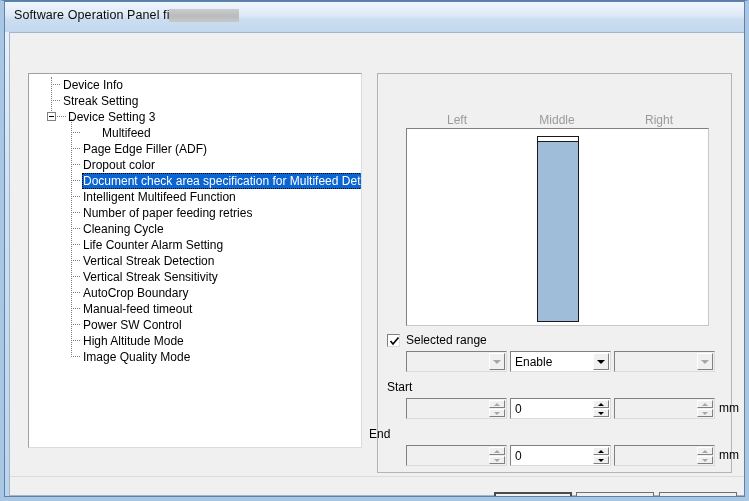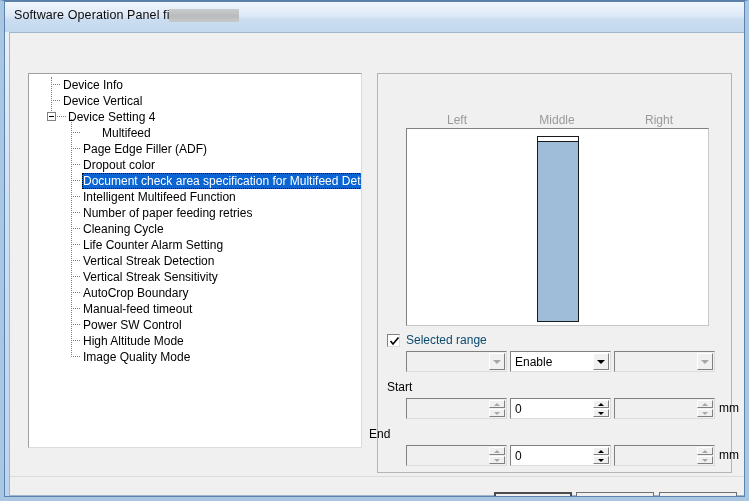--- a/index.html
+++ b/index.html
@@ -185,21 +185,21 @@
     border-left: 1px solid #808080;
     border-right: 1px solid #dcdcdc;
     border-bottom: 1px solid #dcdcdc;
     box-sizing: border-box;
   }
   .checkbox svg { position:absolute; left:1px; top:1px; }
   #selrange-label {
     position: absolute;
     left: 19px; top: 0;
     font-size: 12px;
-    color: #0c4a6e;
+    color: #000000;
     white-space: nowrap;
   }
 
   
   .combo {
     position: absolute;
     height: 21px;
     box-sizing: border-box;
     border-top: 1px solid #808080;
     border-left: 1px solid #808080;
@@ -336,26 +336,26 @@
     <div id="tree-panel">
       <div id="tree-rows">
           <div class="vline" style="left: 22px; top: 3px; height: 40px;"></div>
           <div class="vline" style="left: 42px; top: 45px; height: 238px;"></div>
           <div class="tree-row" style="position: absolute; left: 0px; top: 3px; width: 100%; padding-left: 32px;">
             <span class="dash" style="left: 22px;"></span>
             <span class="tree-label" style="left: 33px;">Device Info</span>
           </div>
           <div class="tree-row" style="position: absolute; left: 0px; top: 19px; width: 100%;">
             <span class="dash" style="left: 22px;"></span>
-            <span class="tree-label" style="left: 33px;">Device Vertical</span>
+            <span class="tree-label" style="left: 33px;">Streak Setting</span>
           </div>
           <div class="tree-row" style="position: absolute; left: 0px; top: 35px; width: 100%;">
             <span class="expander" style="left: 18px;"></span>
             <span class="dash" style="left: 28px;"></span>
-            <span class="tree-label" style="left: 38px;">Device Setting 4</span>
+            <span class="tree-label" style="left: 38px;">Device Setting 3</span>
           </div>
           <div class="tree-row" style="position: absolute; left: 0px; top: 51px; width: 100%;">
             <span class="dash" style="left: 42px;"></span>
             <span class="tree-label" style="left: 55px; margin-left: 17px;">Multifeed</span>
           </div>
           <div class="tree-row" style="position: absolute; left: 0px; top: 67px; width: 100%;">
             <span class="dash" style="left: 42px;"></span>
             <span class="tree-label" style="left: 53px;">Page Edge Filler (ADF)</span>
           </div>
           <div class="tree-row" style="position: absolute; left: 0px; top: 83px; width: 100%;">

